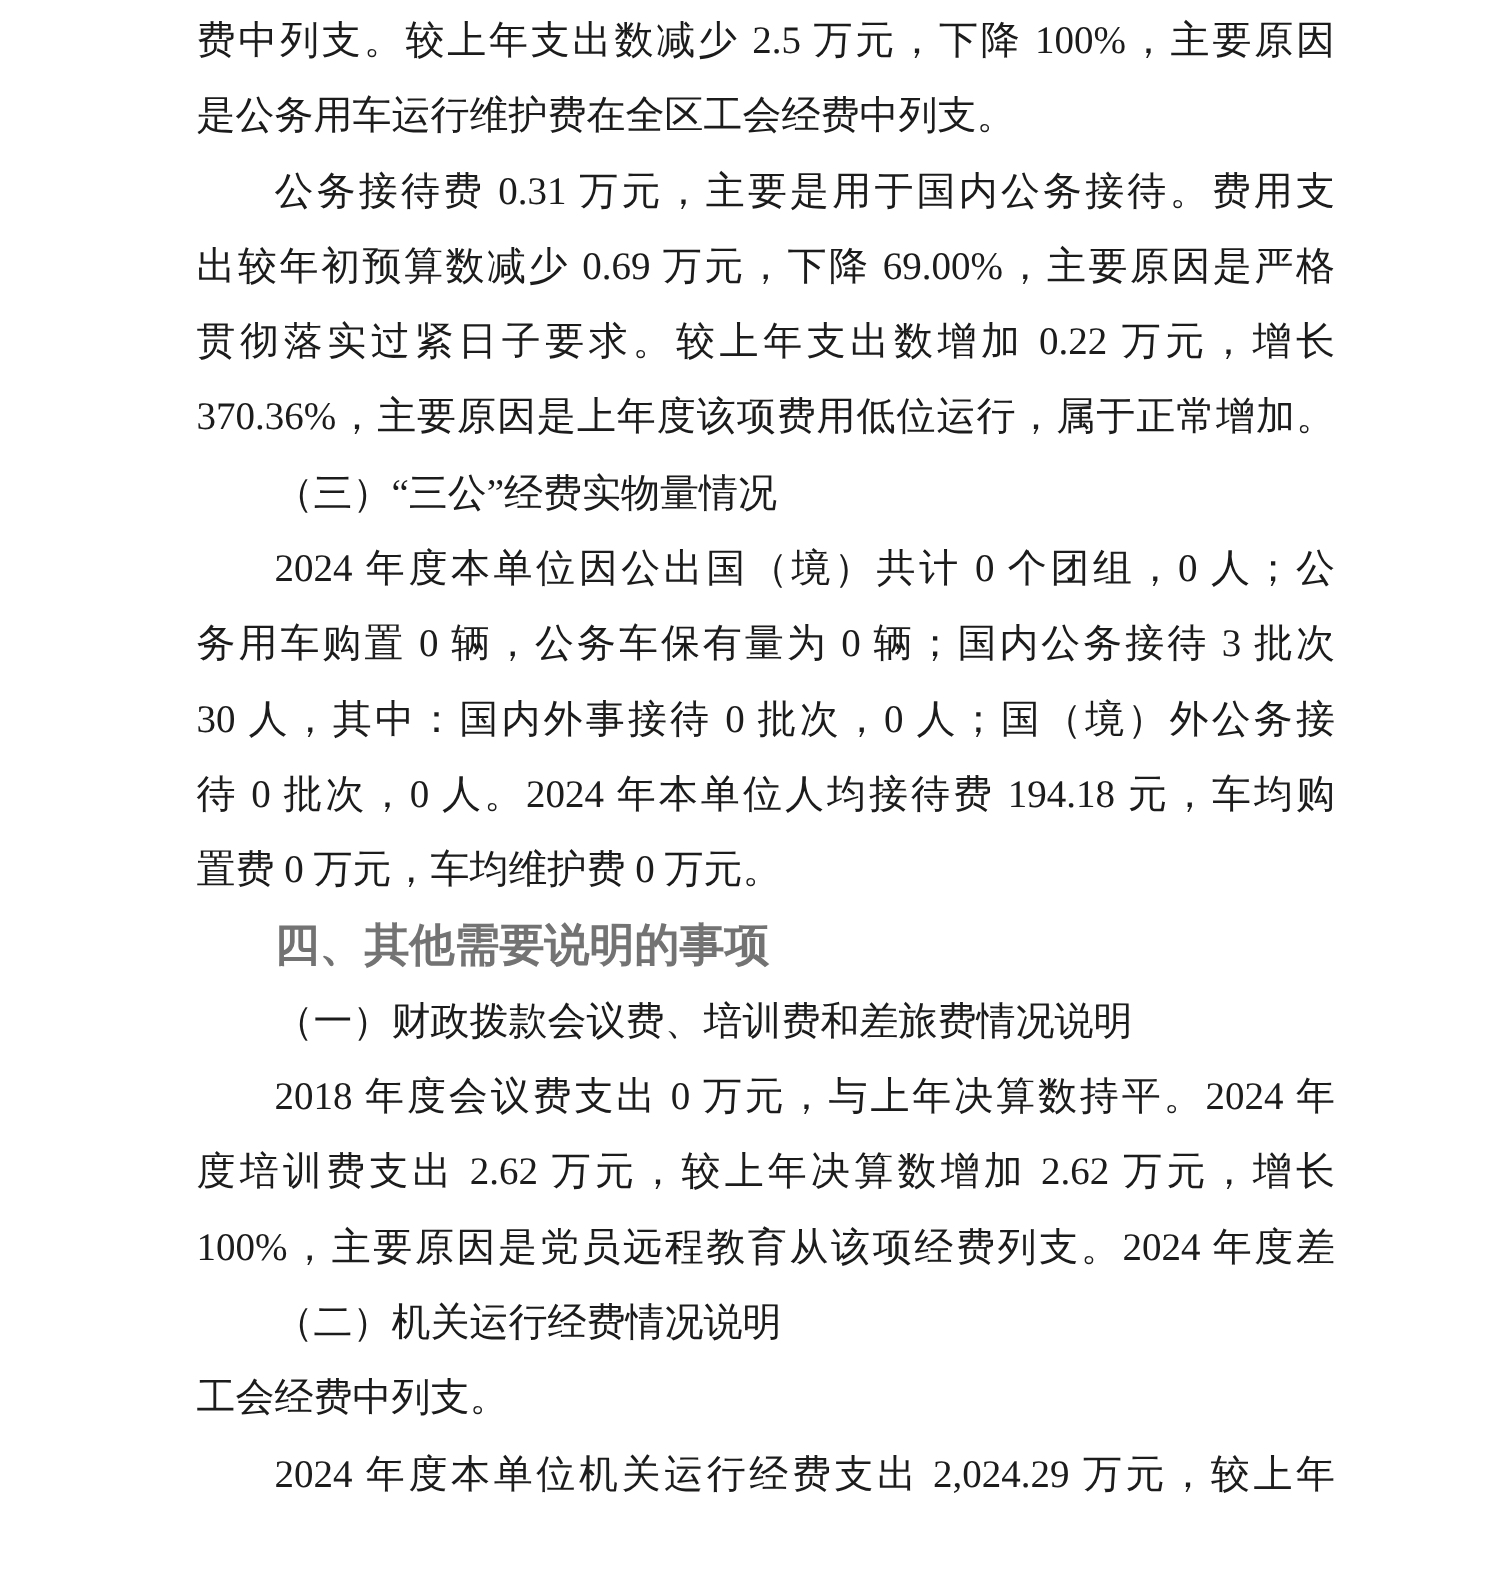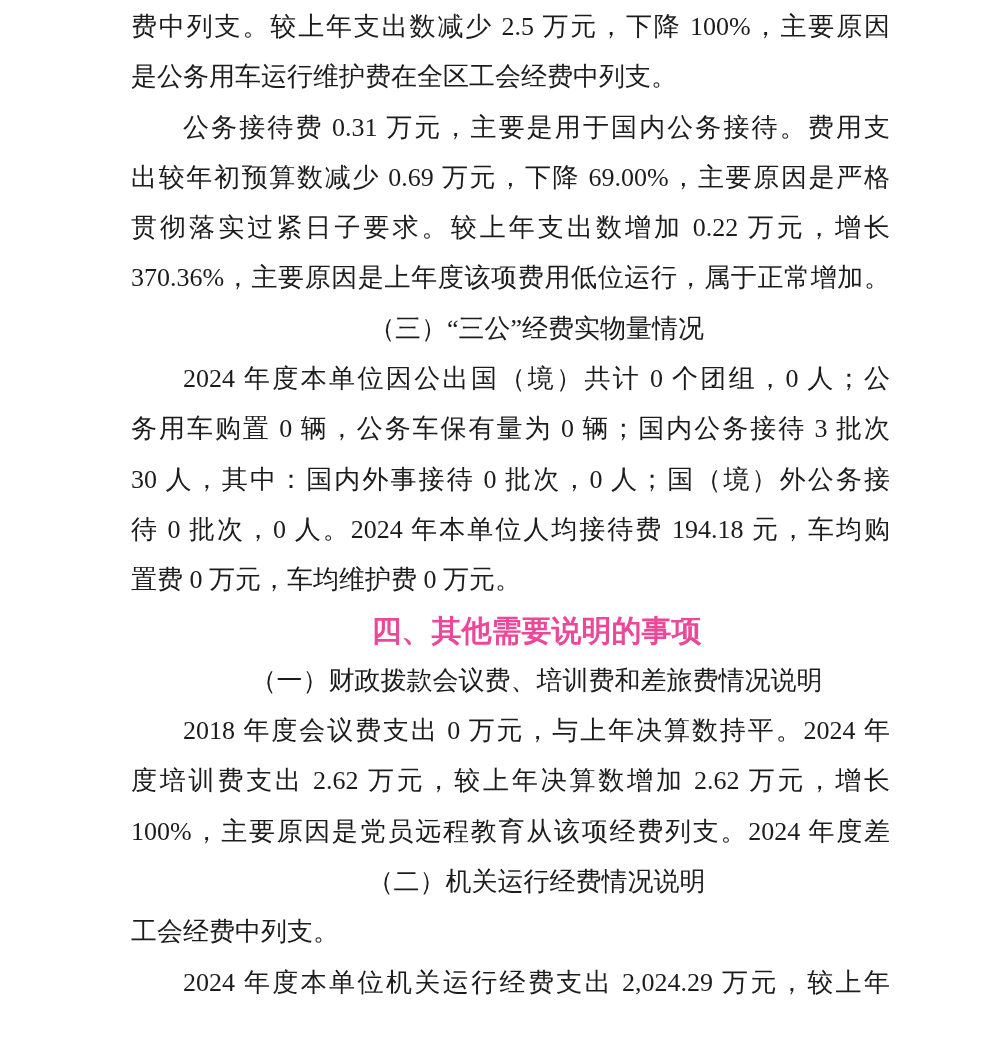--- a/index.html
+++ b/index.html
@@ -29,28 +29,27 @@
     text-align: left;
   }
   
   .jf {
     text-align: justify;
     text-align-last: justify;
   }
   
   .ind {
     text-indent: 52px;
-    text-align: center;
   }
   
   .heading {
     font-family: "Liberation Sans", sans-serif;
     font-weight: 700;
     font-size: 30px;
-    color: #ec4899;
+    color: #737373;
   }
 </style>
 </head>
 <body>
 
 <div class="page">
   <div class="line jf">费中列支。较上年支出数减少 2.5 万元，下降 100%，主要原因</div>
   <div class="line">是公务用车运行维护费在全区工会经费中列支。</div>
   <div class="line ind jf">公务接待费 0.31 万元，主要是用于国内公务接待。费用支</div>
   <div class="line jf">出较年初预算数减少 0.69 万元，下降 69.00%，主要原因是严格</div>

